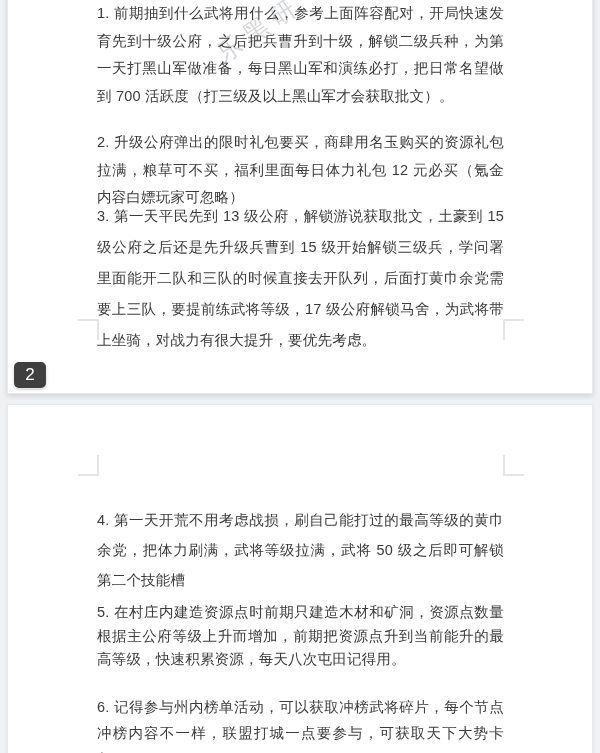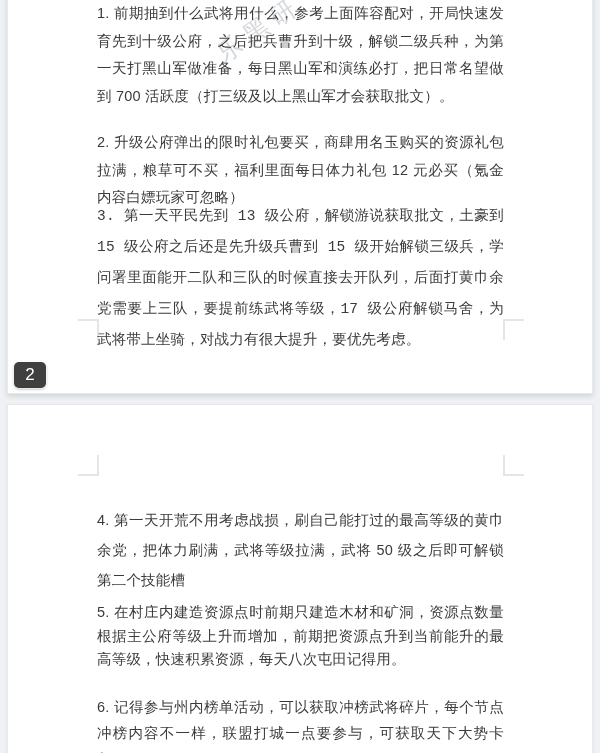--- a/index.html
+++ b/index.html
@@ -42,21 +42,21 @@
     left: 97px;
     width: 407px;
     font-size: 14.5px;
     color: #3b3b3b;
     line-height: 27.5px;
     text-align: justify;
     letter-spacing: 0.2px;
   }
   .para-1 { top: 0px; }
   .para-2 { top: 129px; }
-  .para-3 { top: 201px; line-height: 31px; font-family: Liberation Mono, monospace; }
+  .para-3 { top: 201px; line-height: 31px; }
   .para-4 { top: 505px; line-height: 30px; }
   .para-5 { top: 601px; line-height: 23.5px; }
   .para-6 { top: 694px; line-height: 26px; }
 
   
   .mark {
     position: absolute;
     width: 19px;
     height: 19px;
     border: 0 solid #e3e5e9;

